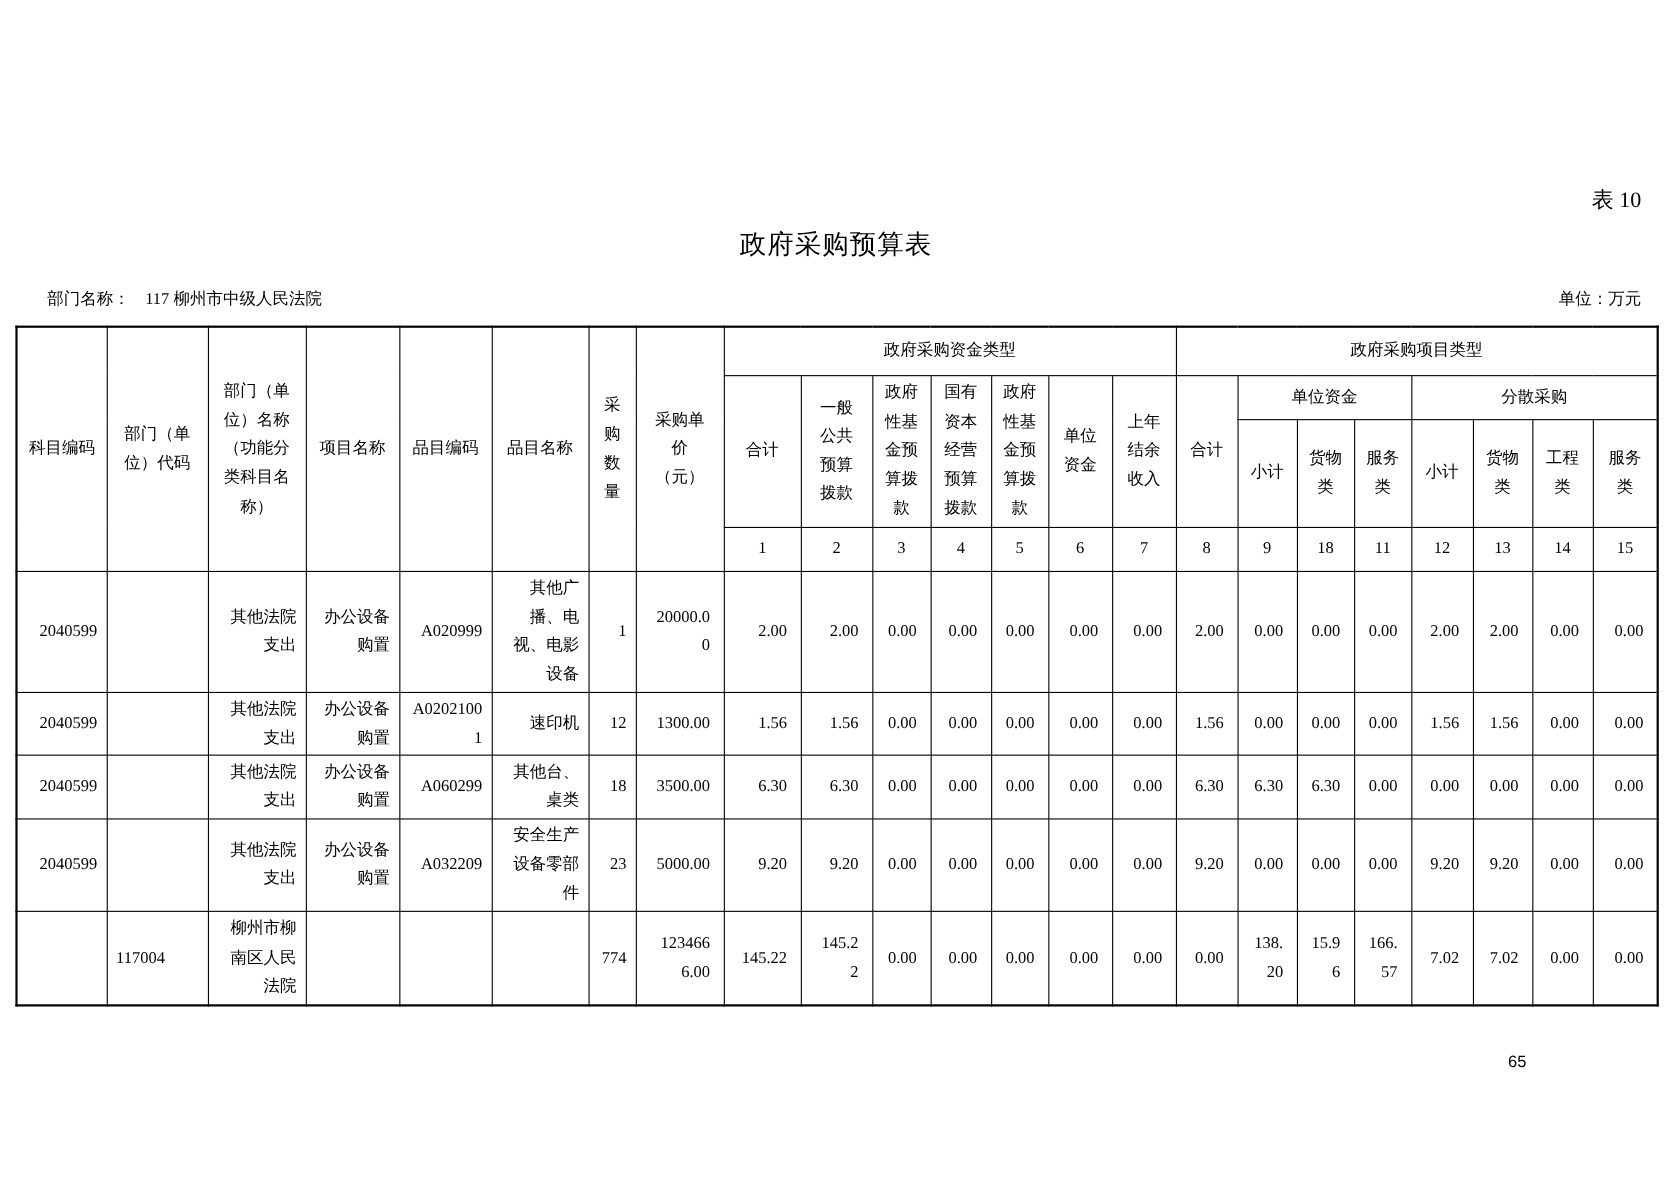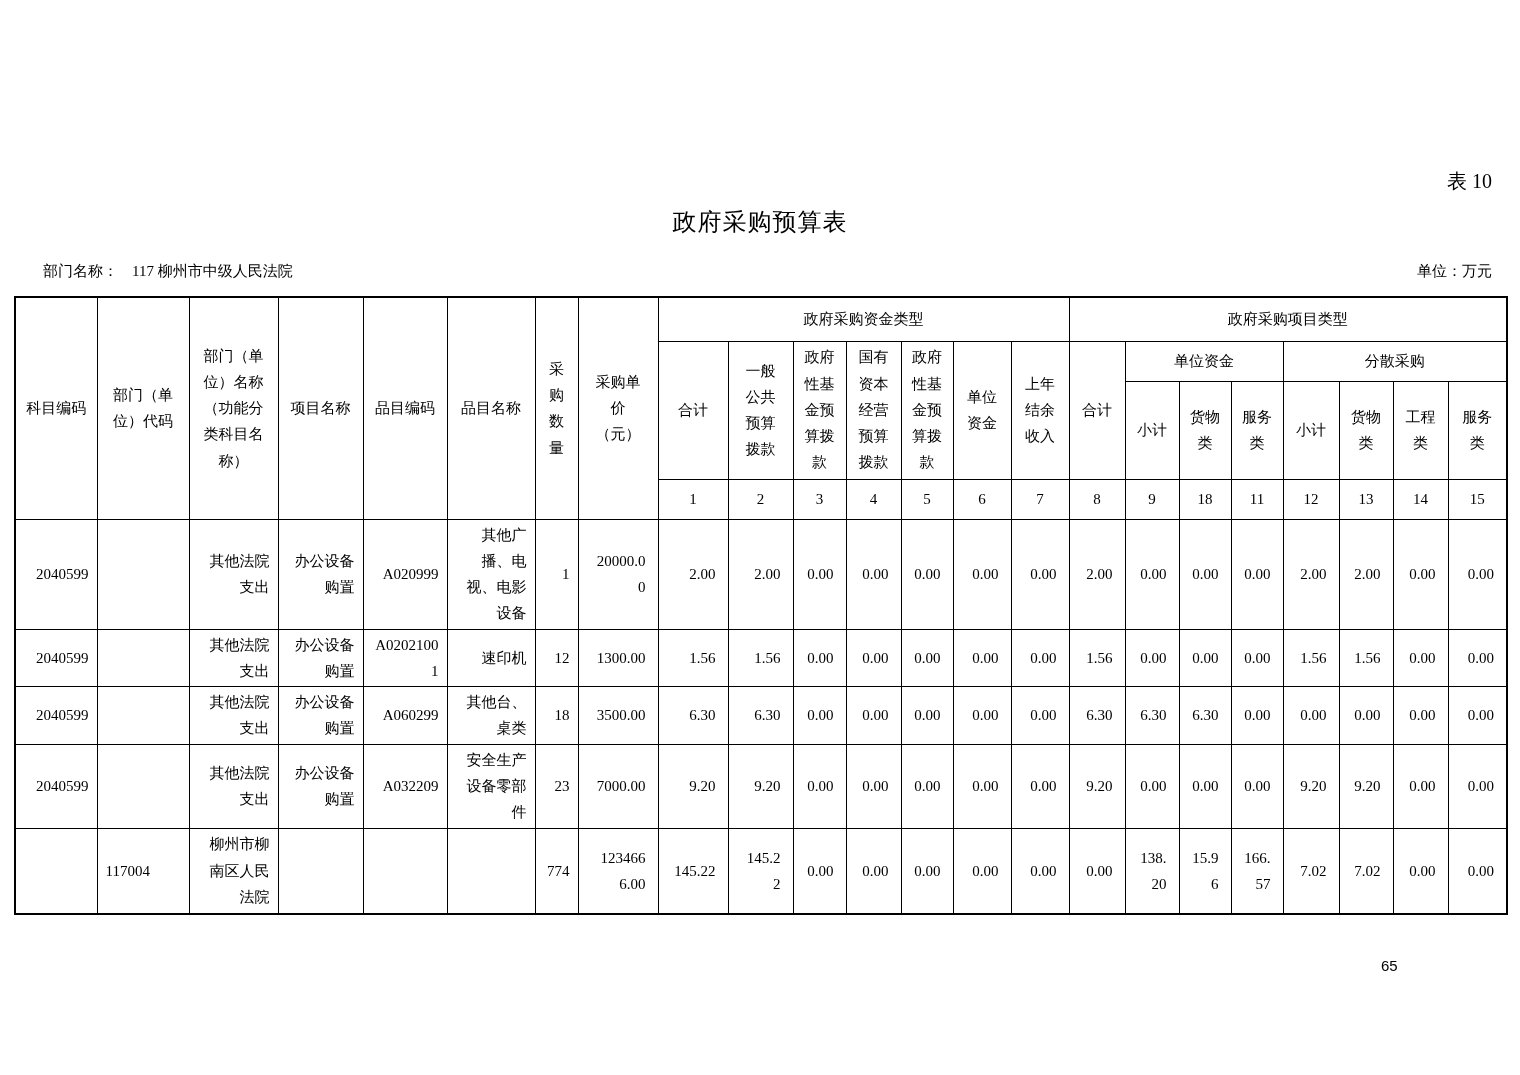--- a/index.html
+++ b/index.html
@@ -53,21 +53,20 @@
     word-break:break-all;
   }
   table.budget tbody td:nth-child(-n+6){text-align:right;padding:2px 8px;}
   table.budget tbody td:nth-child(2){text-align:left;}
   table.budget tbody td:nth-child(7){text-align:right;padding:2px 8px 2px 2px;}
   table.budget tbody td:nth-child(n+8){text-align:right;padding:2px 12px;}
   .page-number{
     position:absolute;top:957px;left:1371px;
     font-family:"Liberation Sans","DejaVu Sans",sans-serif;
     font-size:15px;
-    margin-left:10px;
   }
 </style>
 </head>
 <body>
 
 <div class="page">
 
   <div class="table-ref">表 10</div>
 
   <div class="doc-title">政府采购预算表</div>
@@ -235,21 +234,21 @@
           <td>0.00</td>
         </tr>
         <tr style="height:84px">
           <td>2040599</td>
           <td></td>
           <td>其他法院支出</td>
           <td>办公设备购置</td>
           <td>A032209</td>
           <td>安全生产设备零部件</td>
           <td>23</td>
-          <td>7000.00</td>
+          <td>5000.00</td>
           <td>9.20</td>
           <td>9.20</td>
           <td>0.00</td>
           <td>0.00</td>
           <td>0.00</td>
           <td>0.00</td>
           <td>0.00</td>
           <td>9.20</td>
           <td>0.00</td>
           <td>0.00</td>

